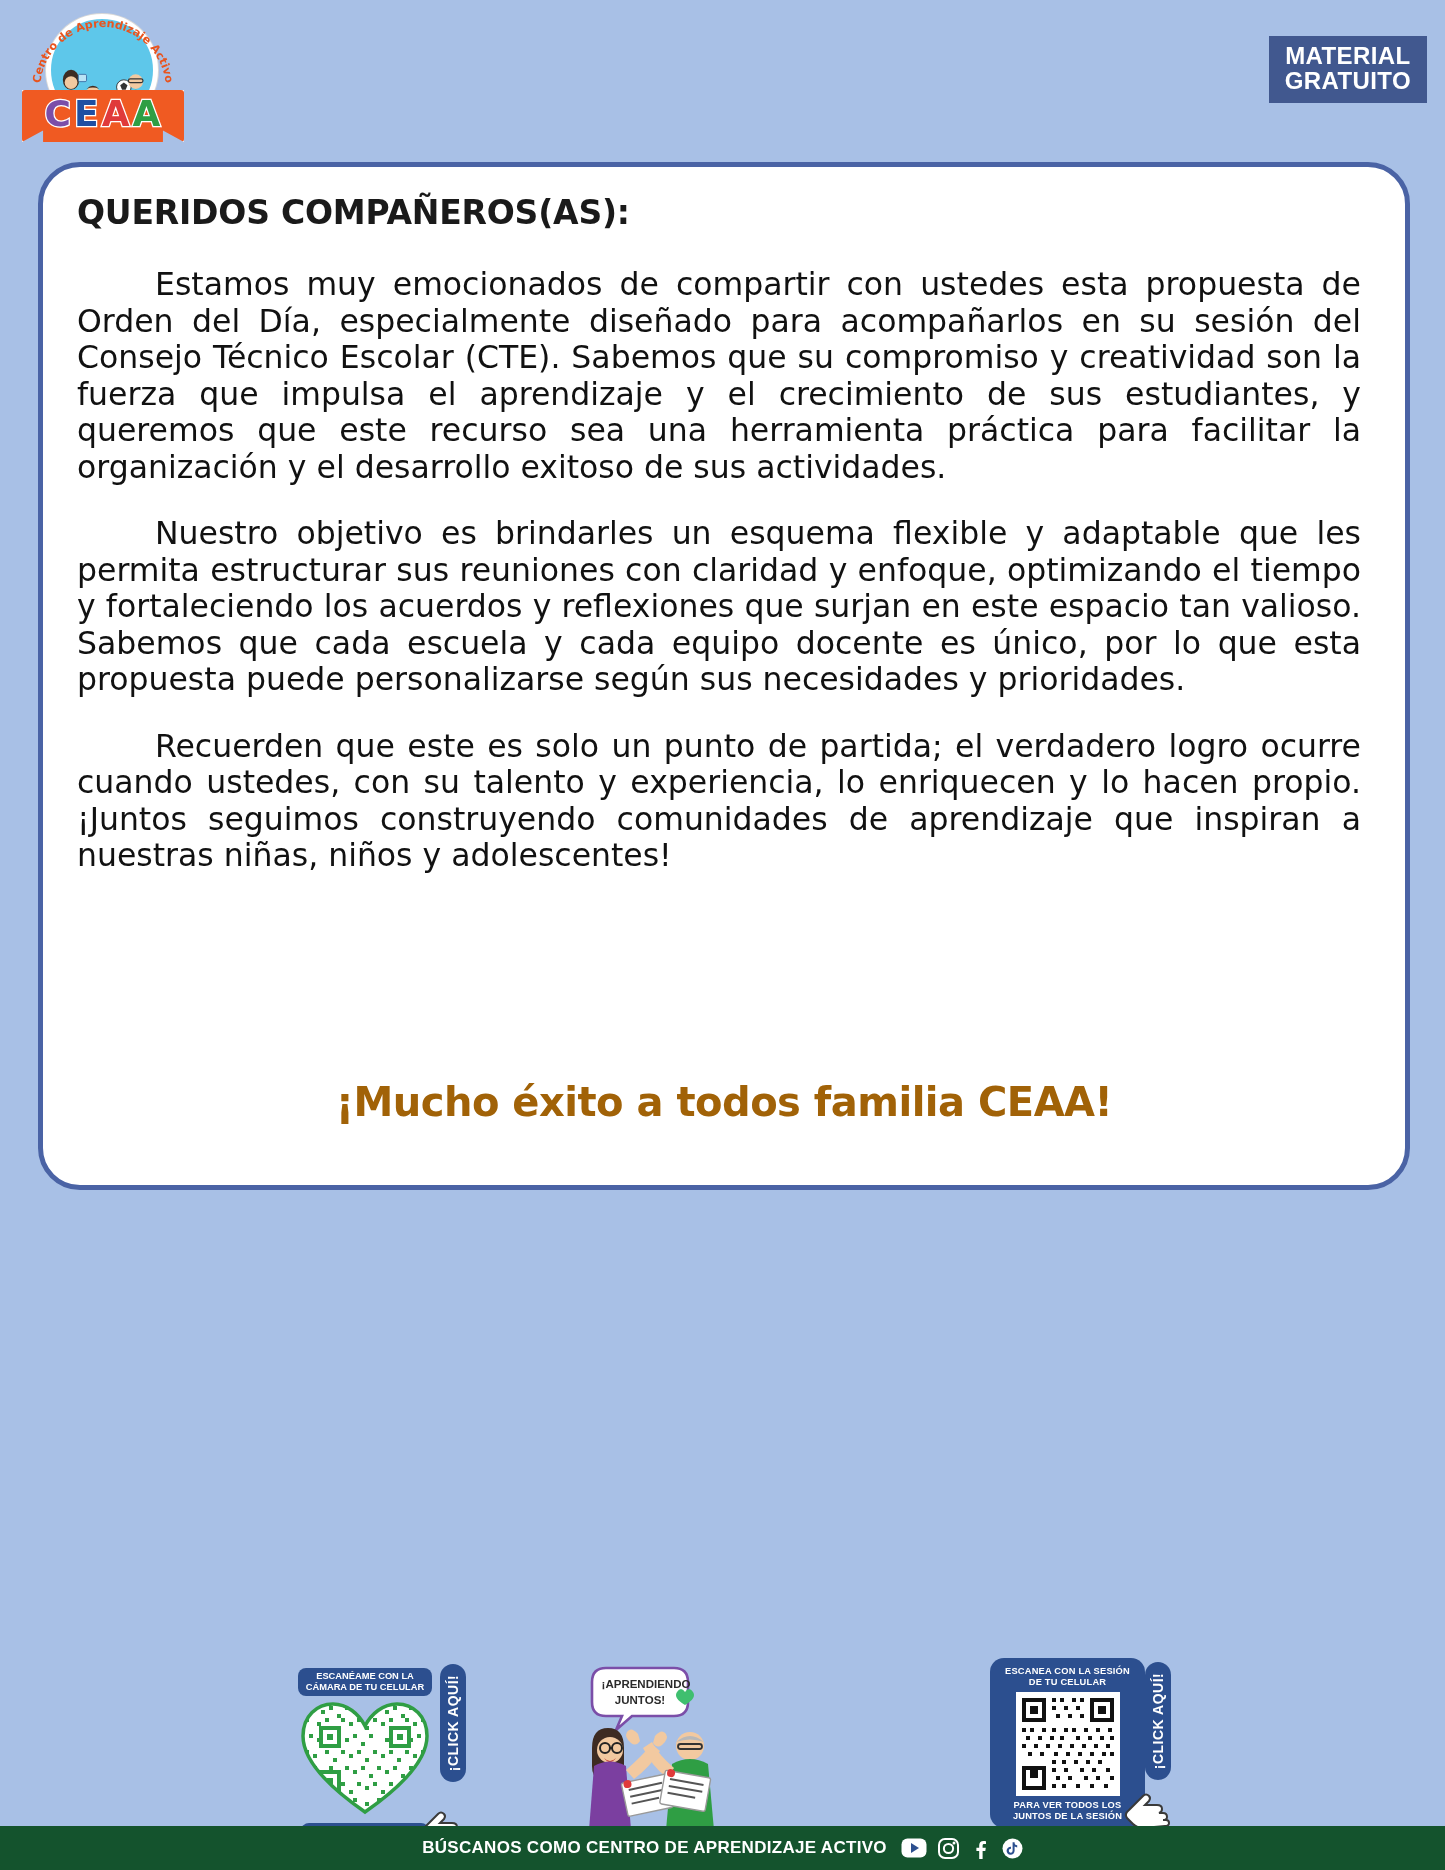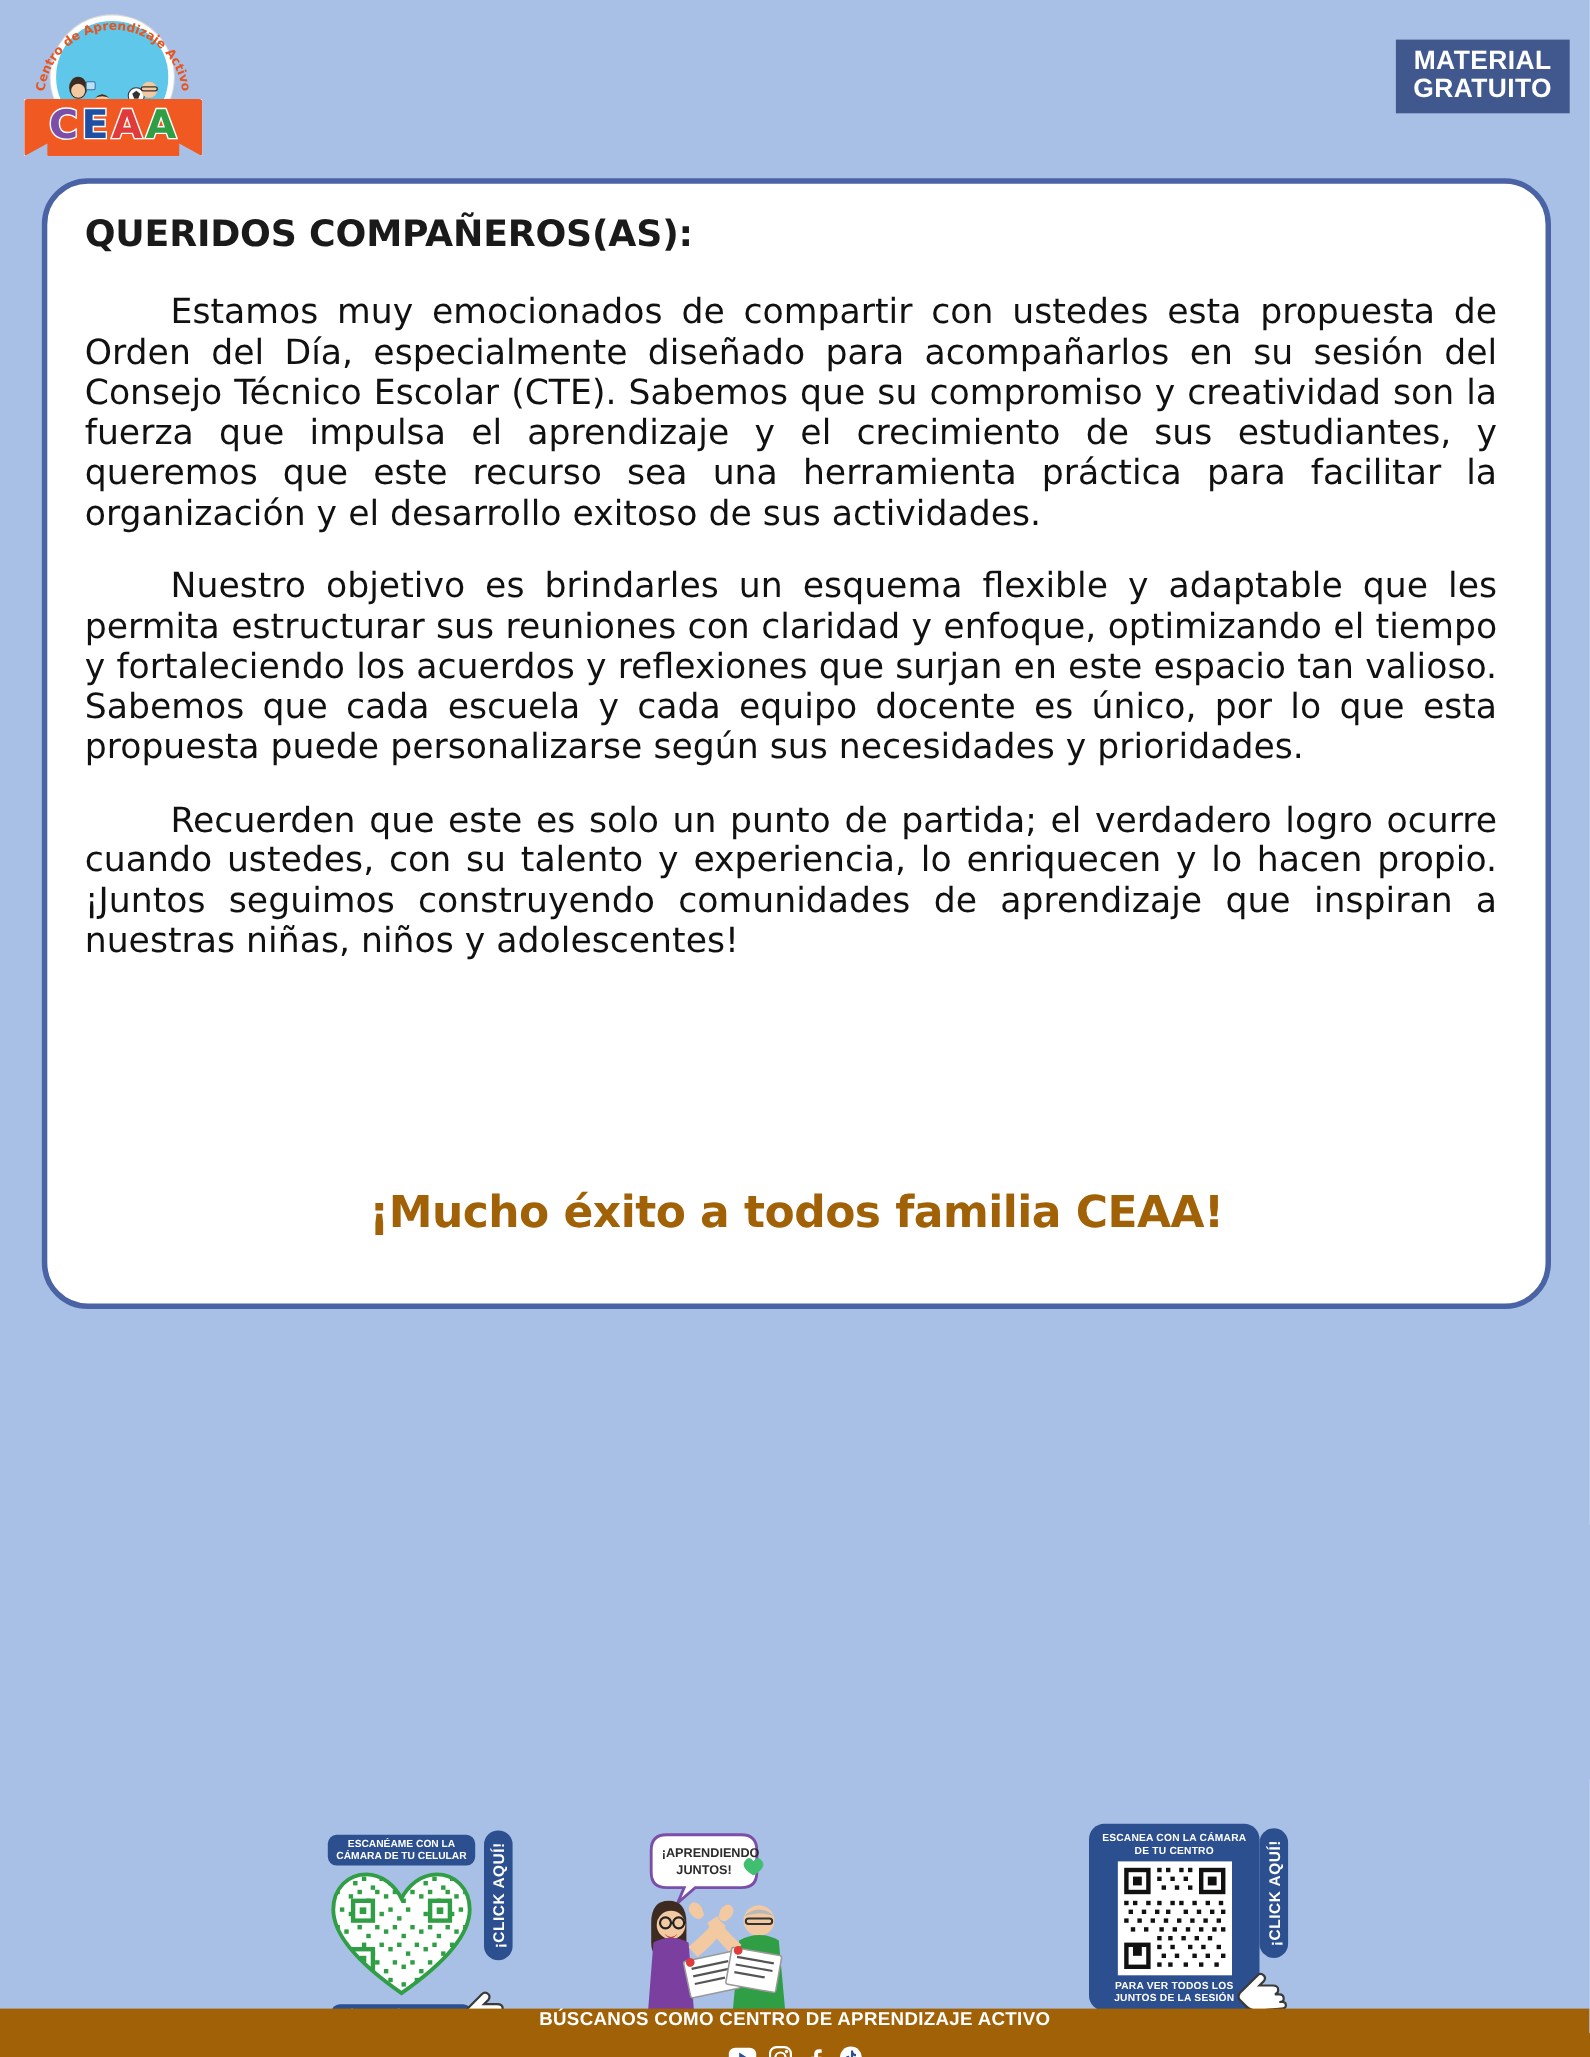--- a/index.html
+++ b/index.html
@@ -114,21 +114,21 @@
 
   .illus { position: absolute; left: 540px; top: 22px; width: 210px; height: 168px; }
   .bubble-txt {
     font-family: "Liberation Sans", sans-serif; font-weight: bold; font-size: 11.5px;
     fill: #2b2b2b;
   }
 
   
   .bottombar {
     position: absolute; left: 0; bottom: 0; width: 100%; height: 44px;
-    background: #a16207; display: flex; align-items: center; justify-content: flex-start; gap: 14px; flex-direction: column;
+    background: #14532d; display: flex; align-items: center; justify-content: center; gap: 14px;
   }
   .bottombar-text {
     color: #ffffff; font-family: "Liberation Sans", sans-serif;
     font-weight: bold; font-size: 17px; letter-spacing: 0.3px;
   }
   .social { display: flex; align-items: center; gap: 11px; }
   .social svg { display: block; }
 </style>
 </head>
 <body>
@@ -351,21 +351,21 @@
           <line x1="128" y1="120" x2="162" y2="120" stroke="#555" stroke-width="2"></line>
           <line x1="128" y1="127" x2="162" y2="127" stroke="#555" stroke-width="2"></line>
           <line x1="128" y1="134" x2="156" y2="134" stroke="#555" stroke-width="2"></line>
           <circle cx="128" cy="114" r="4" fill="#e03a3a"></circle>
         </g>
       </svg>
     </div>
 
     <div class="qr-block qr-blue">
       <div class="qr-card blue">
-        <div class="qr-caption-top">ESCANEA CON LA CÁMARA DE TU CENTRO</div>
+        <div class="qr-caption-top">ESCANEA CON LA SESIÓN DE TU CELULAR</div>
         <svg class="qr-img" width="104" height="104" viewBox="0 0 104 104">
           <rect width="104" height="104" fill="#ffffff"></rect>
           <g fill="#111111">
             <rect x="6" y="6" width="24" height="24"></rect>
               <rect x="10" y="10" width="16" height="16" fill="#ffffff"></rect>
               <rect x="14" y="14" width="8" height="8"></rect>
             <rect x="74" y="6" width="24" height="24"></rect>
               <rect x="78" y="10" width="16" height="16" fill="#ffffff"></rect>
               <rect x="82" y="14" width="8" height="8"></rect>
             <rect x="6" y="74" width="24" height="24"></rect>

